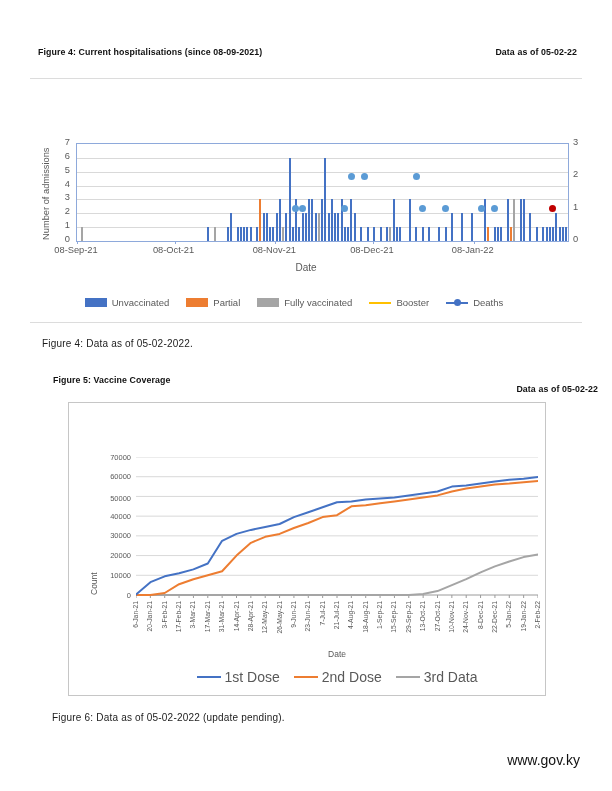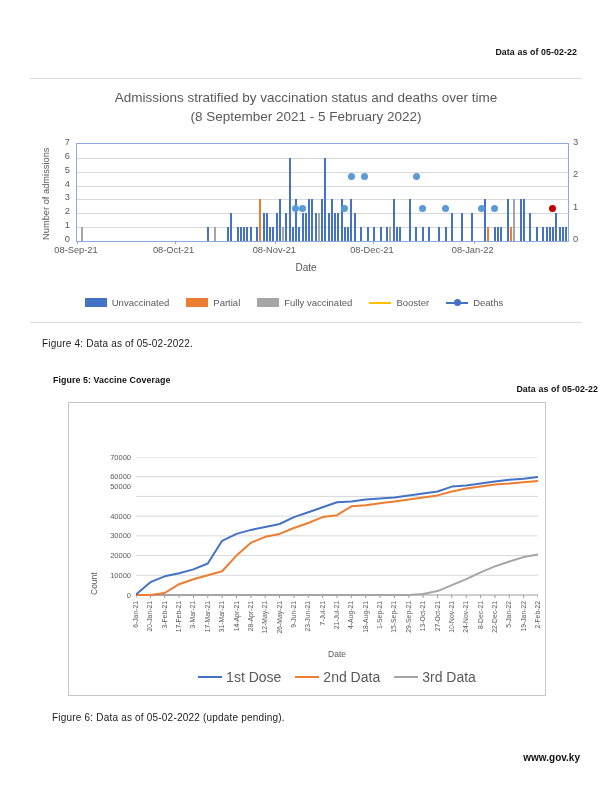--- a/index.html
+++ b/index.html
@@ -51,33 +51,30 @@
   #fig5-xticks{position:absolute;left:67px;top:198px;width:402px;height:48px;}
   #fig5-xticks span{position:absolute;top:0;writing-mode:vertical-rl;transform:rotate(180deg);
                     white-space:nowrap;font-size:6.8px;color:#595959;}
   #fig5-xlab{position:absolute;left:67px;top:246px;width:402px;text-align:center;font-size:8.5px;color:#595959;}
   #fig5-legend{position:absolute;left:67px;top:266px;width:402px;display:flex;justify-content:center;
                align-items:center;gap:14px;}
   #fig5-legend .li{display:flex;align-items:center;gap:4px;}
   #fig5-legend .sw{width:24px;height:2.4px;}
   #fig5-legend .lt{font-size:14px;color:#595959;}
   #cap6{left:52px;top:712px;}
-  #footer-url{right:32px;top:752px;font-size:10px;font-weight:bold;color:#111111;}
+  #footer-url{right:32px;top:752px;font-size:14px;font-weight:normal;color:#111111;}
 </style>
 </head>
 <body>
 
 <div id="page">
+  <div class="abs hdr" id="hdr-left">Figure 4: Current hospitalisations (since 08-09-2021)</div>
   <div class="abs hdr" id="hdr-right">Data as of 05-02-22</div>
   <div class="abs hline" id="hline1"></div>
 
-  <div class="abs" id="fig4-title">
-    <div>Admissions stratified by vaccination status and deaths over time</div>
-    <div>(8 September 2021 - 5 February 2022)</div>
-  </div>
   <div class="abs" id="fig4-ylab">Number of admissions</div>
   <div class="abs" id="fig4-yl">
       <span class="ticktext" style="top: 91px;">0</span>
       <span class="ticktext" style="top: 77.1429px;">1</span>
       <span class="ticktext" style="top: 63.2857px;">2</span>
       <span class="ticktext" style="top: 49.4286px;">3</span>
       <span class="ticktext" style="top: 35.5714px;">4</span>
       <span class="ticktext" style="top: 21.7143px;">5</span>
       <span class="ticktext" style="top: 7.85714px;">6</span>
       <span class="ticktext" style="top: -6px;">7</span>
@@ -234,21 +231,21 @@
   <div class="abs hdr" id="fig5-asof">Data as of 05-02-22</div>
 
   <div class="abs" id="fig5-box">
     <div id="fig5-ylab">Count</div>
     <div id="fig5-yticks">
         <span style="top: 133.5px;">0</span>
         <span style="top: 113.786px;">10000</span>
         <span style="top: 94.0714px;">20000</span>
         <span style="top: 74.3571px;">30000</span>
         <span style="top: 54.6429px;">40000</span>
-        <span style="top: 25px;">50000</span>
+        <span style="top: 37px;">50000</span>
         <span style="top: 15.2143px;">60000</span>
         <span style="top: -4.5px;">70000</span>
       </div>
     <svg id="fig5-svg" width="402" height="142">
         <line x1="0" x2="402" y1="118.28571428571428" y2="118.28571428571428" stroke="#d9d9d9" stroke-width="1"></line>
         <line x1="0" x2="402" y1="98.57142857142857" y2="98.57142857142857" stroke="#d9d9d9" stroke-width="1"></line>
         <line x1="0" x2="402" y1="78.85714285714286" y2="78.85714285714286" stroke="#d9d9d9" stroke-width="1"></line>
         <line x1="0" x2="402" y1="59.14285714285714" y2="59.14285714285714" stroke="#d9d9d9" stroke-width="1"></line>
         <line x1="0" x2="402" y1="39.42857142857143" y2="39.42857142857143" stroke="#d9d9d9" stroke-width="1"></line>
         <line x1="0" x2="402" y1="19.714285714285708" y2="19.714285714285708" stroke="#d9d9d9" stroke-width="1"></line>
@@ -319,21 +316,21 @@
         <span style="left: 398px;">2-Feb-22</span>
       </div>
     <div id="fig5-xlab">Date</div>
     <div id="fig5-legend">
         <div class="li">
           <span class="sw" style="background: rgb(68, 114, 196);"></span>
           <span class="lt">1st Dose</span>
         </div>
         <div class="li">
           <span class="sw" style="background: rgb(237, 125, 49);"></span>
-          <span class="lt">2nd Data</span>
+          <span class="lt">2nd Dose</span>
         </div>
         <div class="li">
           <span class="sw" style="background: rgb(165, 165, 165);"></span>
           <span class="lt">3rd Data</span>
         </div>
       </div>
   </div>
 
   <div class="abs cap" id="cap6">Figure 6: Data as of 05-02-2022 (update pending).</div>
   <div class="abs" id="footer-url">www.gov.ky</div>

